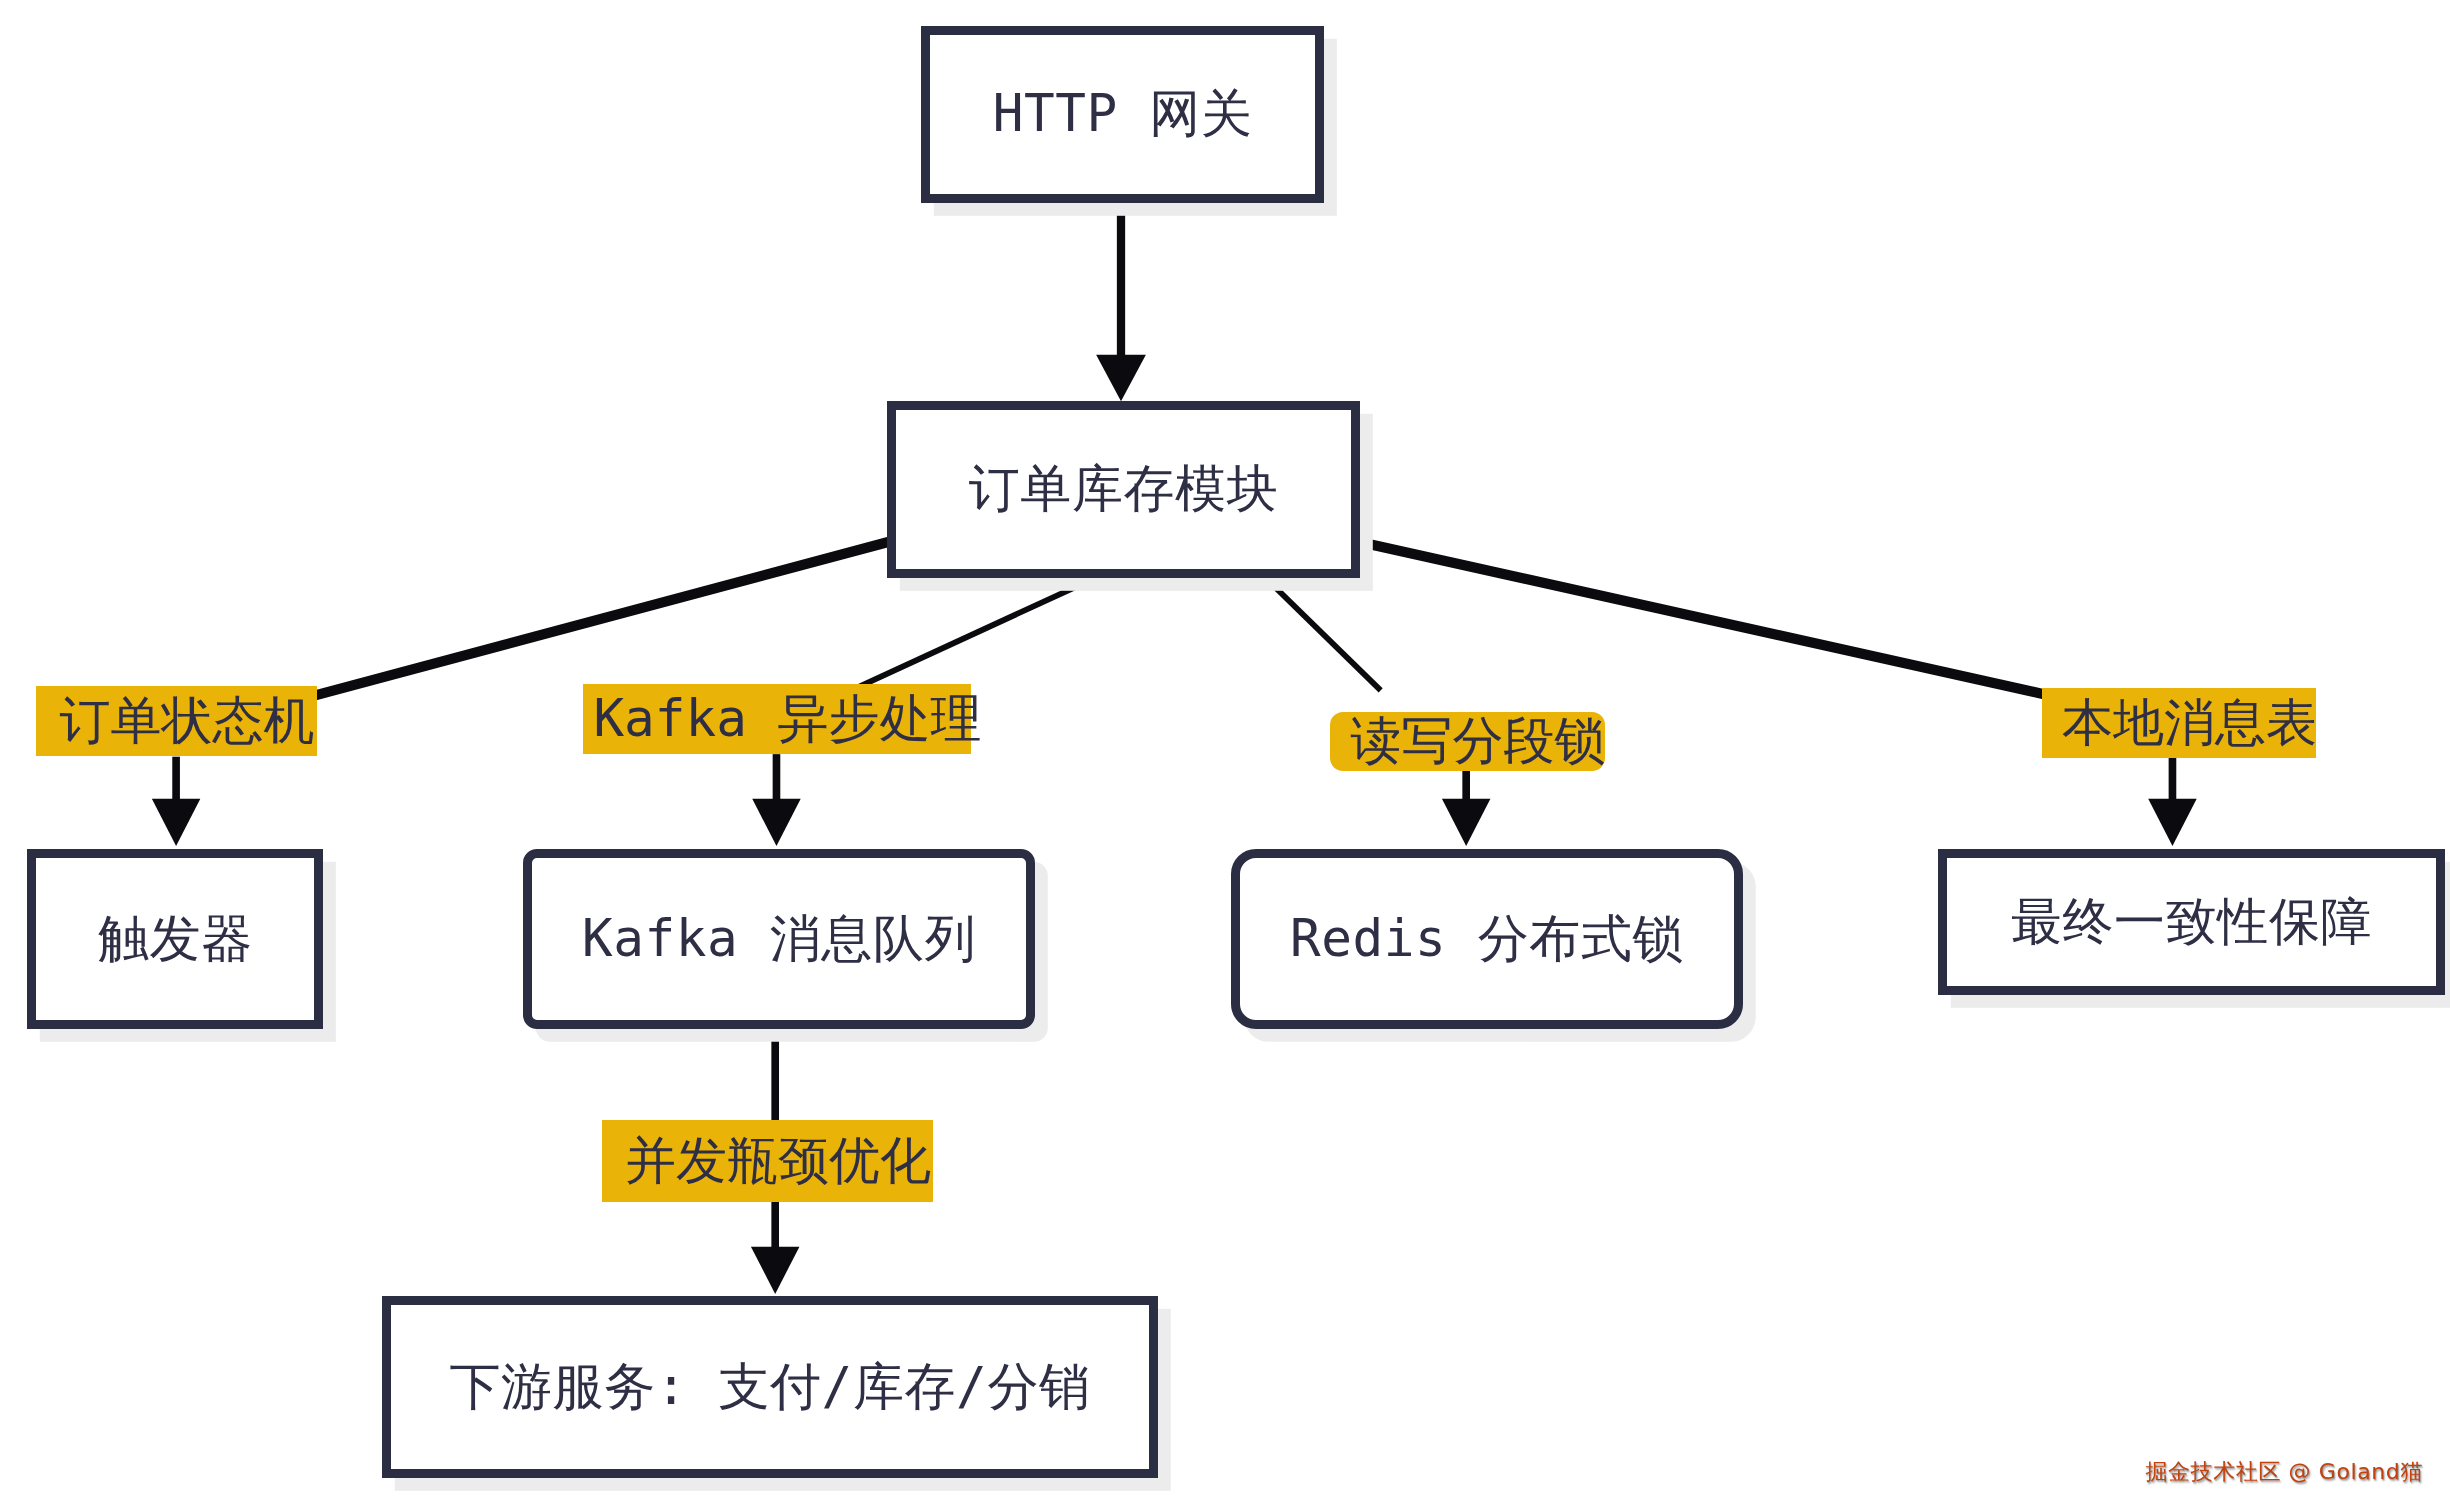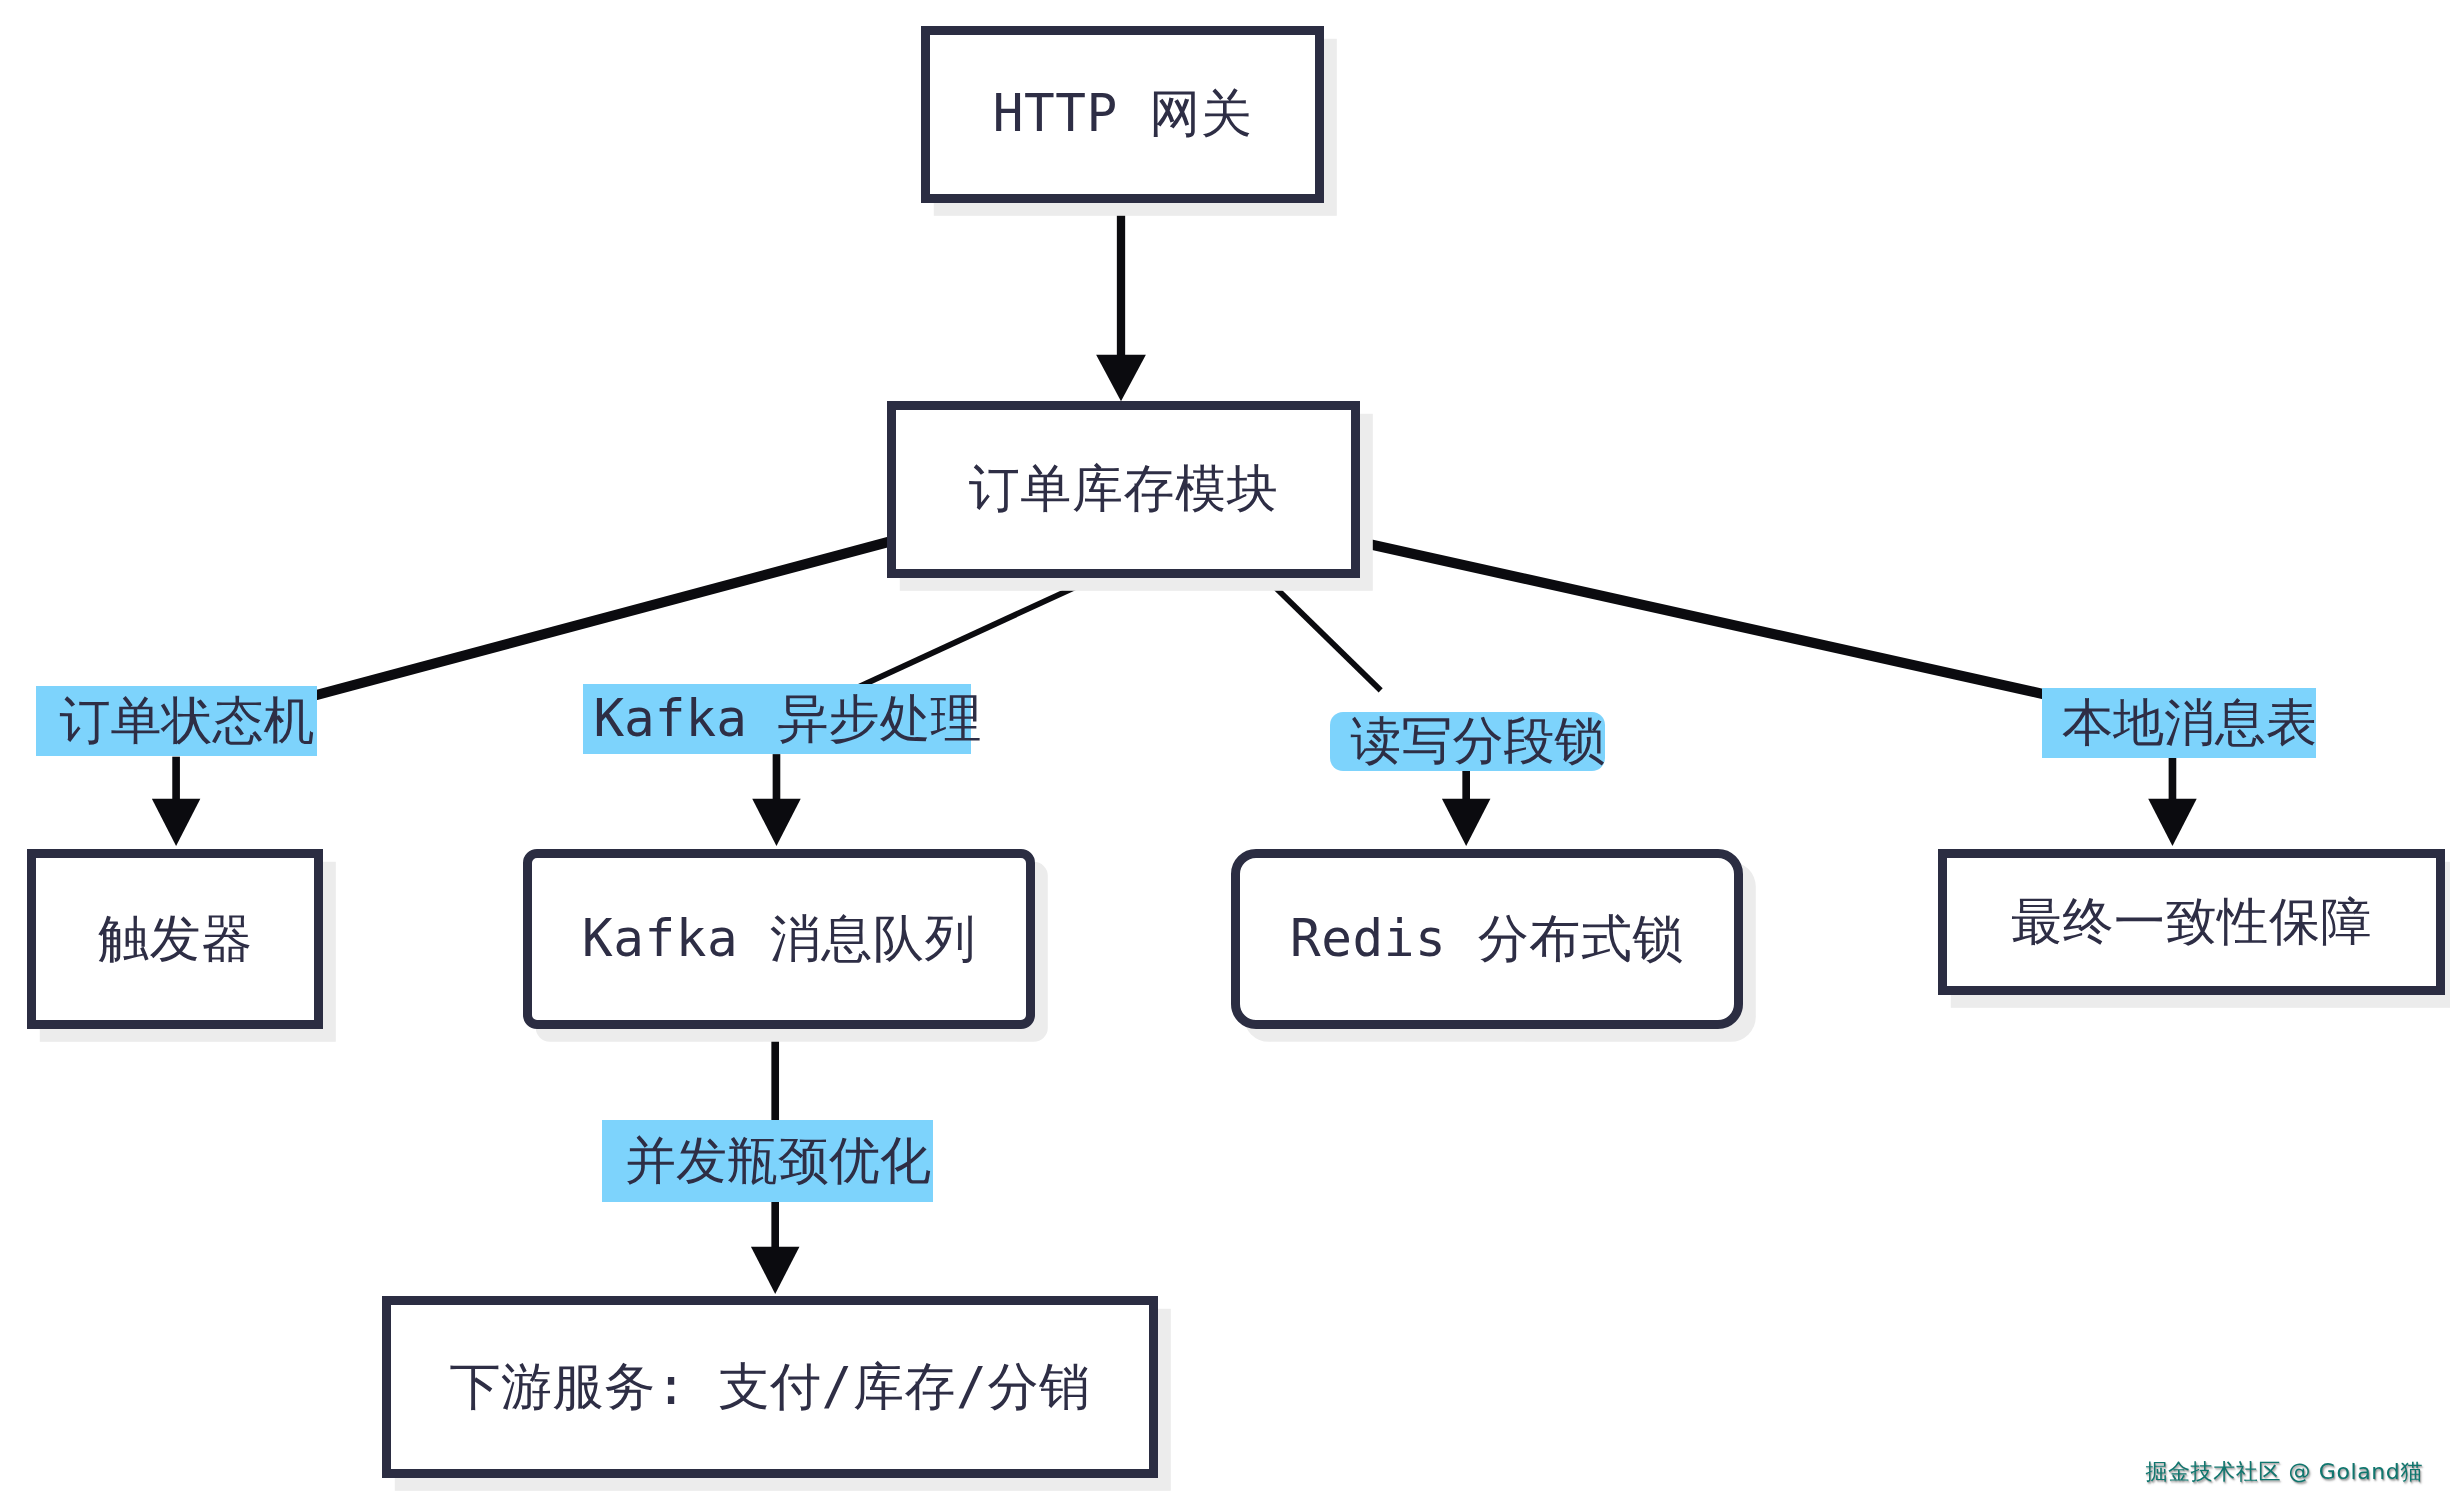--- a/index.html
+++ b/index.html
@@ -11,30 +11,30 @@
   #edge-layer{position:absolute;left:0;top:0;z-index:1;}
   .node{
     position:absolute;z-index:2;background:#ffffff;
     border:9px solid #2b2d42;
     box-shadow:12.8px 12.8px 0 0 #ececec;
     display:flex;align-items:center;justify-content:center;
     color:#2e2e45;font-size:51px;letter-spacing:0.6px;white-space:nowrap;
     box-sizing:border-box;
   }
   .edge-label{
-    position:absolute;z-index:3;background:#7dd3fc;
+    position:absolute;z-index:3;background:#eab308;
     display:flex;align-items:center;justify-content:center;
     color:#2e2e45;font-size:51px;white-space:nowrap;
     box-sizing:border-box;
     padding-left:21px;
   }
   #watermark{
     position:absolute;z-index:4;right:27px;top:1457px;
     font-family:"DejaVu Sans","Liberation Sans",sans-serif;
-    font-size:22px;color:#0f766e;letter-spacing:0.6px;
+    font-size:22px;color:#c2410c;letter-spacing:0.6px;
     text-shadow:1.3px 1.9px 1.9px rgba(90,90,90,0.55), 0.6px 0.6px 0.6px rgba(120,120,120,0.4);
   }
 </style>
 </head>
 <body>
 
 <div id="stage">
 
   <svg id="edge-layer" width="2450" height="1507" viewBox="0 0 3840 2362">
 

